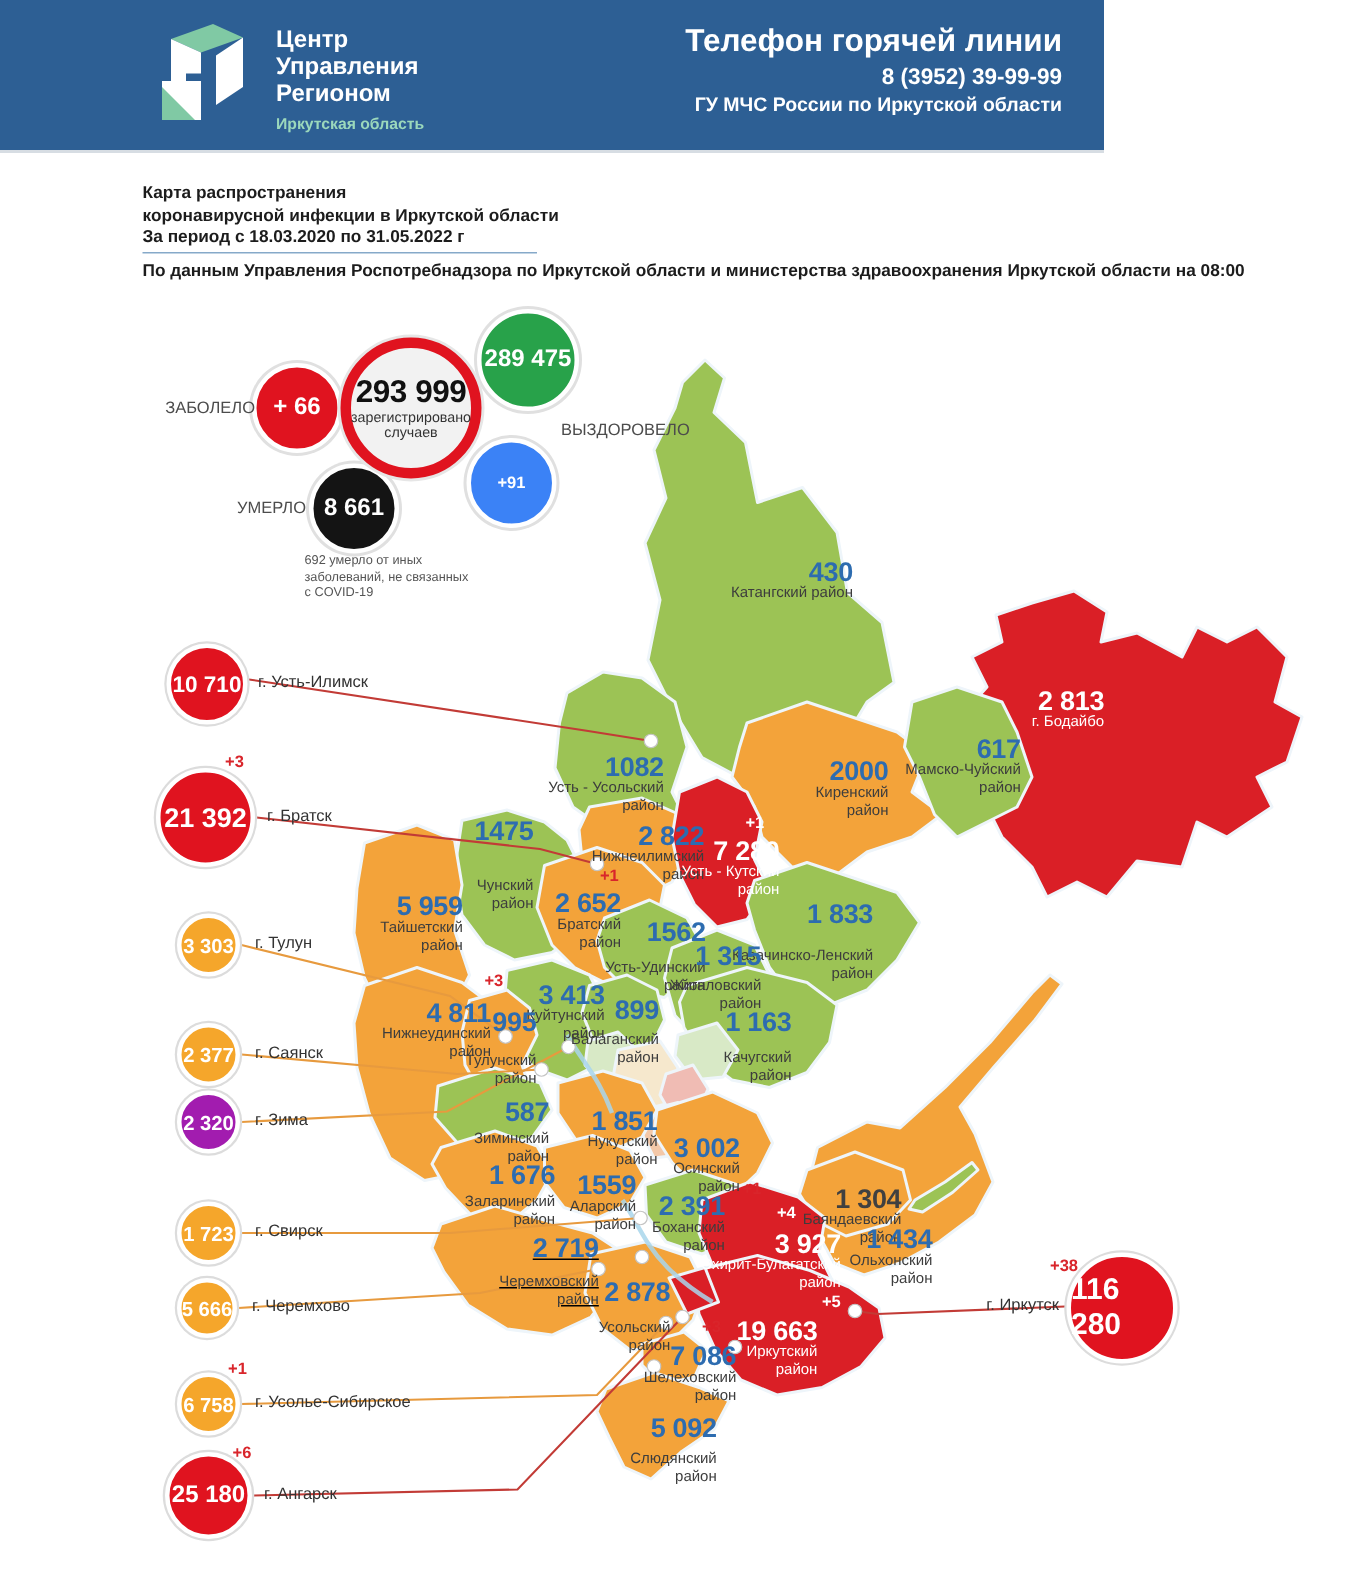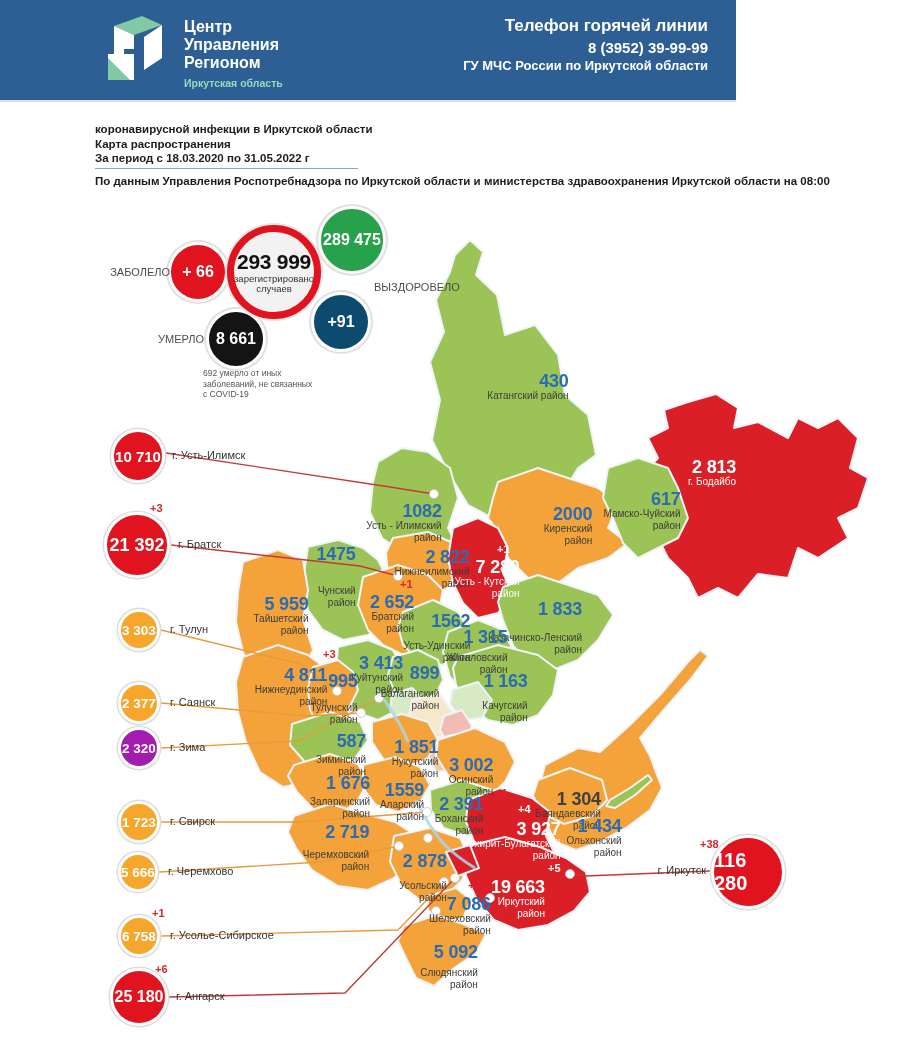--- a/index.html
+++ b/index.html
@@ -5,21 +5,21 @@
   html,body{margin:0;padding:0;}
   body{width:900px;height:1048px;position:relative;background:#ffffff;
        font-family:"Liberation Sans", sans-serif; overflow:hidden;}
   
   .header{position:absolute;left:0;top:0;width:736px;height:100px;background:#2d5f94;border-bottom:2px solid #d7dde3;}
   .logo{position:absolute;left:100px;top:12px;display:flex;align-items:flex-start;}
   .logo-icon{width:70px;height:76px;margin-right:14px;}
   .logo-text{color:#fff;font-weight:bold;font-size:16px;line-height:18px;padding-top:6px;}
   .logo-sub{color:#9bd8bc;font-size:10.5px;font-weight:bold;margin-top:5px;}
   .hotline{position:absolute;right:28px;top:16px;text-align:right;color:#fff;}
-  .hotline-label{font-size:17px;font-weight:bold;}
+  .hotline-label{font-size:21px;font-weight:bold;}
   .hotline-phone{font-size:15px;font-weight:bold;margin-top:3px;}
   .hotline-org{font-size:13px;font-weight:bold;margin-top:2px;}
   
   .title-block{position:absolute;left:95px;top:122px;font-size:11.5px;font-weight:bold;color:#1c1c1c;line-height:14.5px;}
   .title-underline{position:absolute;left:95px;top:168px;width:263px;height:1px;background:#86a9c9;}
   .source-line{position:absolute;left:95px;top:175px;font-size:11.5px;font-weight:bold;color:#1c1c1c;}
   
   .stat-circle{position:absolute;border-radius:50%;display:flex;flex-direction:column;align-items:center;justify-content:center;
                color:#fff;font-weight:bold;border:3px solid #fff;box-shadow:0 0 0 2px #e0e0e0;box-sizing:border-box;z-index:5;}
   .stat-label{position:absolute;font-size:11px;color:#4c4c4c;z-index:6;}
@@ -62,37 +62,37 @@
     </div>
   </div>
   <div class="hotline">
     <div class="hotline-label">Телефон горячей линии</div>
     <div class="hotline-phone">8 (3952) 39-99-99</div>
     <div class="hotline-org">ГУ МЧС России по Иркутской области</div>
   </div>
 </div>
 
 <div class="title-block">
+  <div>Карта распространения</div>
   <div>коронавирусной инфекции в Иркутской области</div>
-  <div>Карта распространения</div>
   <div>За период с 18.03.2020 по 31.05.2022 г</div>
 </div>
 <div class="title-underline"></div>
 <div class="source-line">По данным Управления Роспотребнадзора по Иркутской области и министерства здравоохранения Иркутской области на 08:00</div>
 
 <div class="stat-label" style="left:98px;top:266px;width:72px;text-align:right;">ЗАБОЛЕЛО</div>
 <div class="stat-circle" style="left:168px;top:242px;width:60px;height:60px;background:#e0131f;font-size:16px;">+ 66</div>
 <div class="ring-circle">
   <div class="ring-total">293 999</div>
   <div class="ring-caption" style="white-space:pre-line;">зарегистрировано
 случаев</div>
 </div>
 <div class="stat-circle" style="left:318px;top:206px;width:68px;height:68px;background:#28a24a;font-size:16px;">289 475</div>
 <div class="stat-label" style="left:374px;top:281px;">ВЫЗДОРОВЕЛО</div>
-<div class="stat-circle" style="left:311px;top:292px;width:60px;height:60px;background:#0c4a6e;font-size:16px;">+91</div>
+<div class="stat-circle" style="left:311px;top:292px;width:60px;height:60px;background:#3b82f6;font-size:11px;">+91</div>
 <div class="stat-label" style="left:130px;top:333px;width:74px;text-align:right;">УМЕРЛО</div>
 <div class="stat-circle" style="left:206px;top:309px;width:60px;height:60px;background:#141414;font-size:16px;">8 661</div>
 <div class="footnote">692 умерло от иных
 заболеваний, не связанных
 с COVID-19</div>
 
 <svg id="map-svg" width="900" height="1048" viewBox="0 0 900 1048">
   <g stroke="#eef5fa" stroke-width="2" stroke-linejoin="round">
     <path d="M455,255 470,240 483,252 476,275 497,295 505,335 535,325 558,355 565,395 588,415 596,455 578,468 560,498 538,518 500,522 468,505 448,472 432,440 440,400 430,362 444,332 436,300 450,272 Z" fill="#9cc355"></path>
     <path d="M688,402 716,394 738,408 734,428 758,422 788,438 798,418 818,428 838,418 858,438 850,468 868,478 858,508 838,518 848,538 818,558 798,548 788,578 758,574 738,598 718,588 698,598 688,578 668,558 658,538 648,518 654,498 640,478 658,458 648,438 668,428 664,410 Z" fill="#da1f26"></path>
@@ -176,21 +176,21 @@
     </div>
     <div class="region-label" style="left: 712px; top: 458px;">
       <div class="region-value" style="color: rgb(255, 255, 255);">2 813</div>
       <div class="region-name" style="color: rgb(255, 255, 255);">
         <div>г. Бодайбо</div>
       </div>
     </div>
     <div class="region-label" style="left: 404px; top: 502px;">
       <div class="region-value" style="color: rgb(45, 108, 176);">1082</div>
       <div class="region-name" style="color: rgb(61, 61, 61);">
-        <div>Усть - Илимский</div>
+        <div>Усть - Усольский</div>
         <div>район</div>
       </div>
     </div>
     <div class="region-label" style="left: 568px; top: 505px;">
       <div class="region-value" style="color: rgb(45, 108, 176);">2000</div>
       <div class="region-name" style="color: rgb(61, 61, 61);">
         <div>Киренский</div>
         <div>район</div>
       </div>
     </div>
@@ -353,21 +353,21 @@
         <div>район</div>
       </div>
     </div>
     <div class="region-label" style="left: 594px; top: 817px;">
       <div class="region-value" style="color: rgb(45, 108, 176);">1 434</div>
       <div class="region-name" style="color: rgb(61, 61, 61);">
         <div>Ольхонский</div>
         <div>район</div>
       </div>
     </div>
-    <div class="region-label" style="left: 336px; top: 823px;">
+    <div class="region-label" style="left: 366px; top: 823px; text-decoration: underline;">
       <div class="region-value" style="color: rgb(45, 108, 176);">2 719</div>
       <div class="region-name" style="color: rgb(61, 61, 61); margin-top: 8px;">
         <div>Черемховский</div>
         <div>район</div>
       </div>
     </div>
     <div class="region-label" style="left: 423px; top: 852px;">
       <div class="region-value" style="color: rgb(45, 108, 176);">2 878</div>
       <div class="region-name" style="color: rgb(61, 61, 61); margin-top: 10px;">
         <div>Усольский</div>

